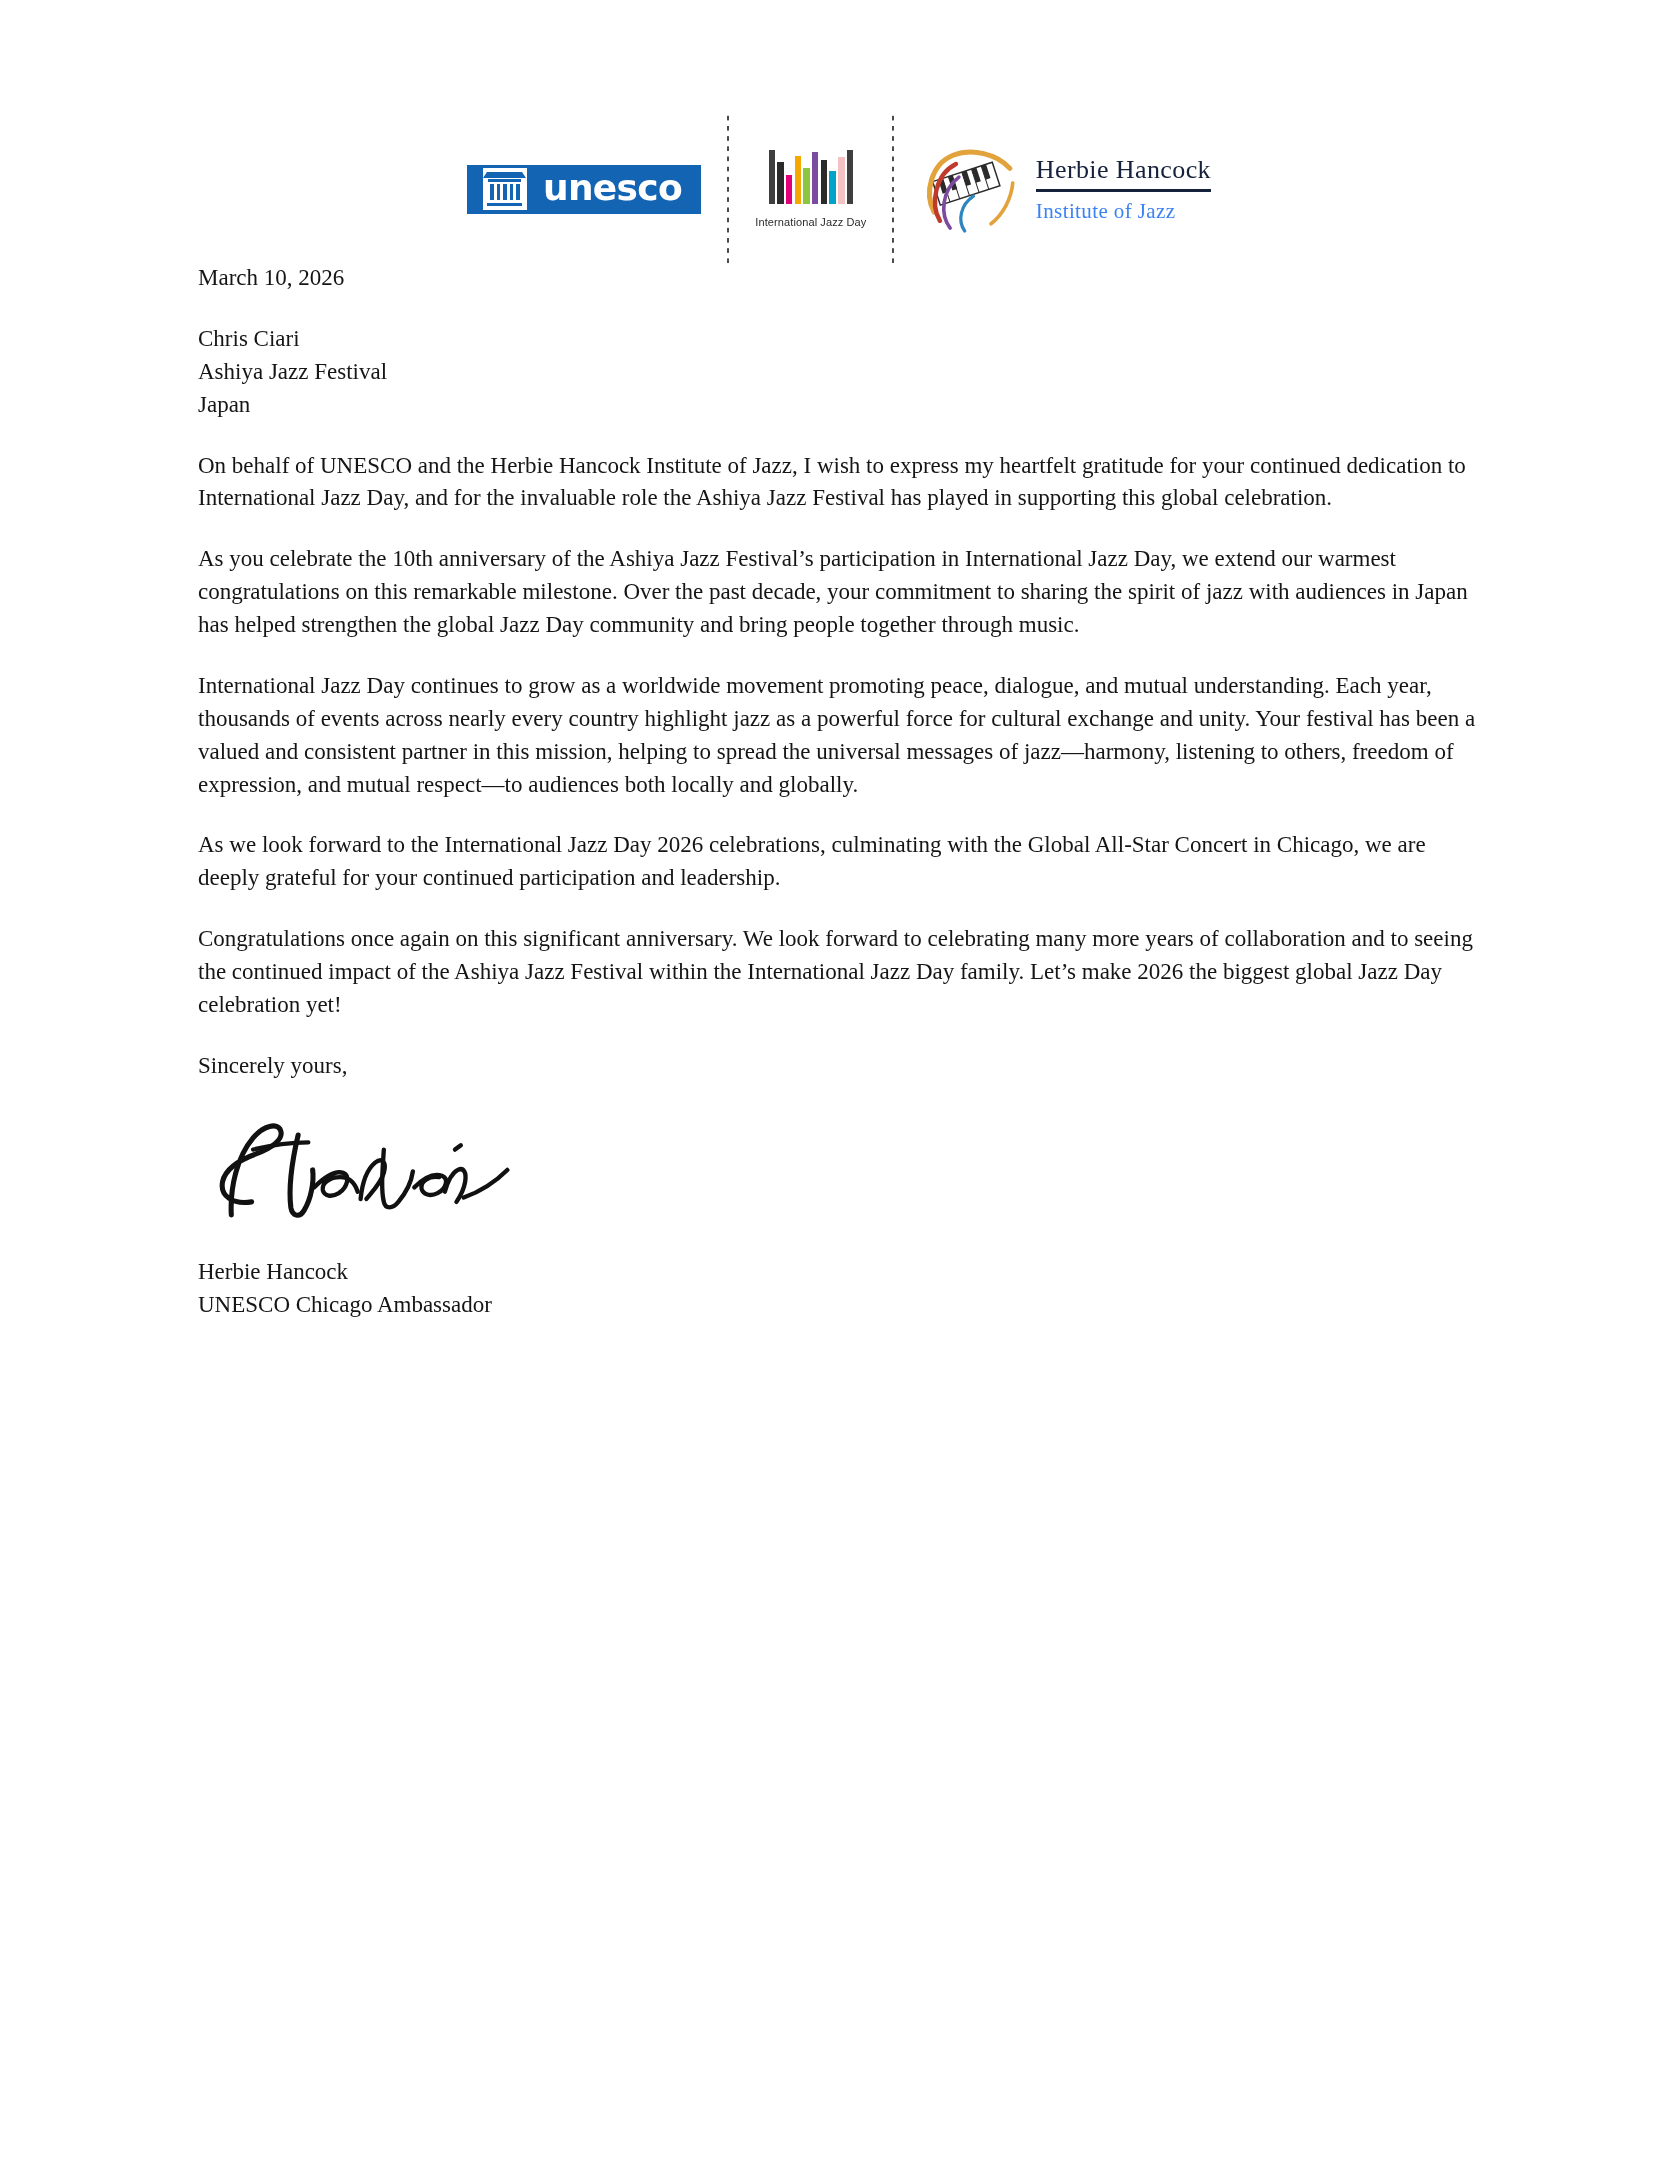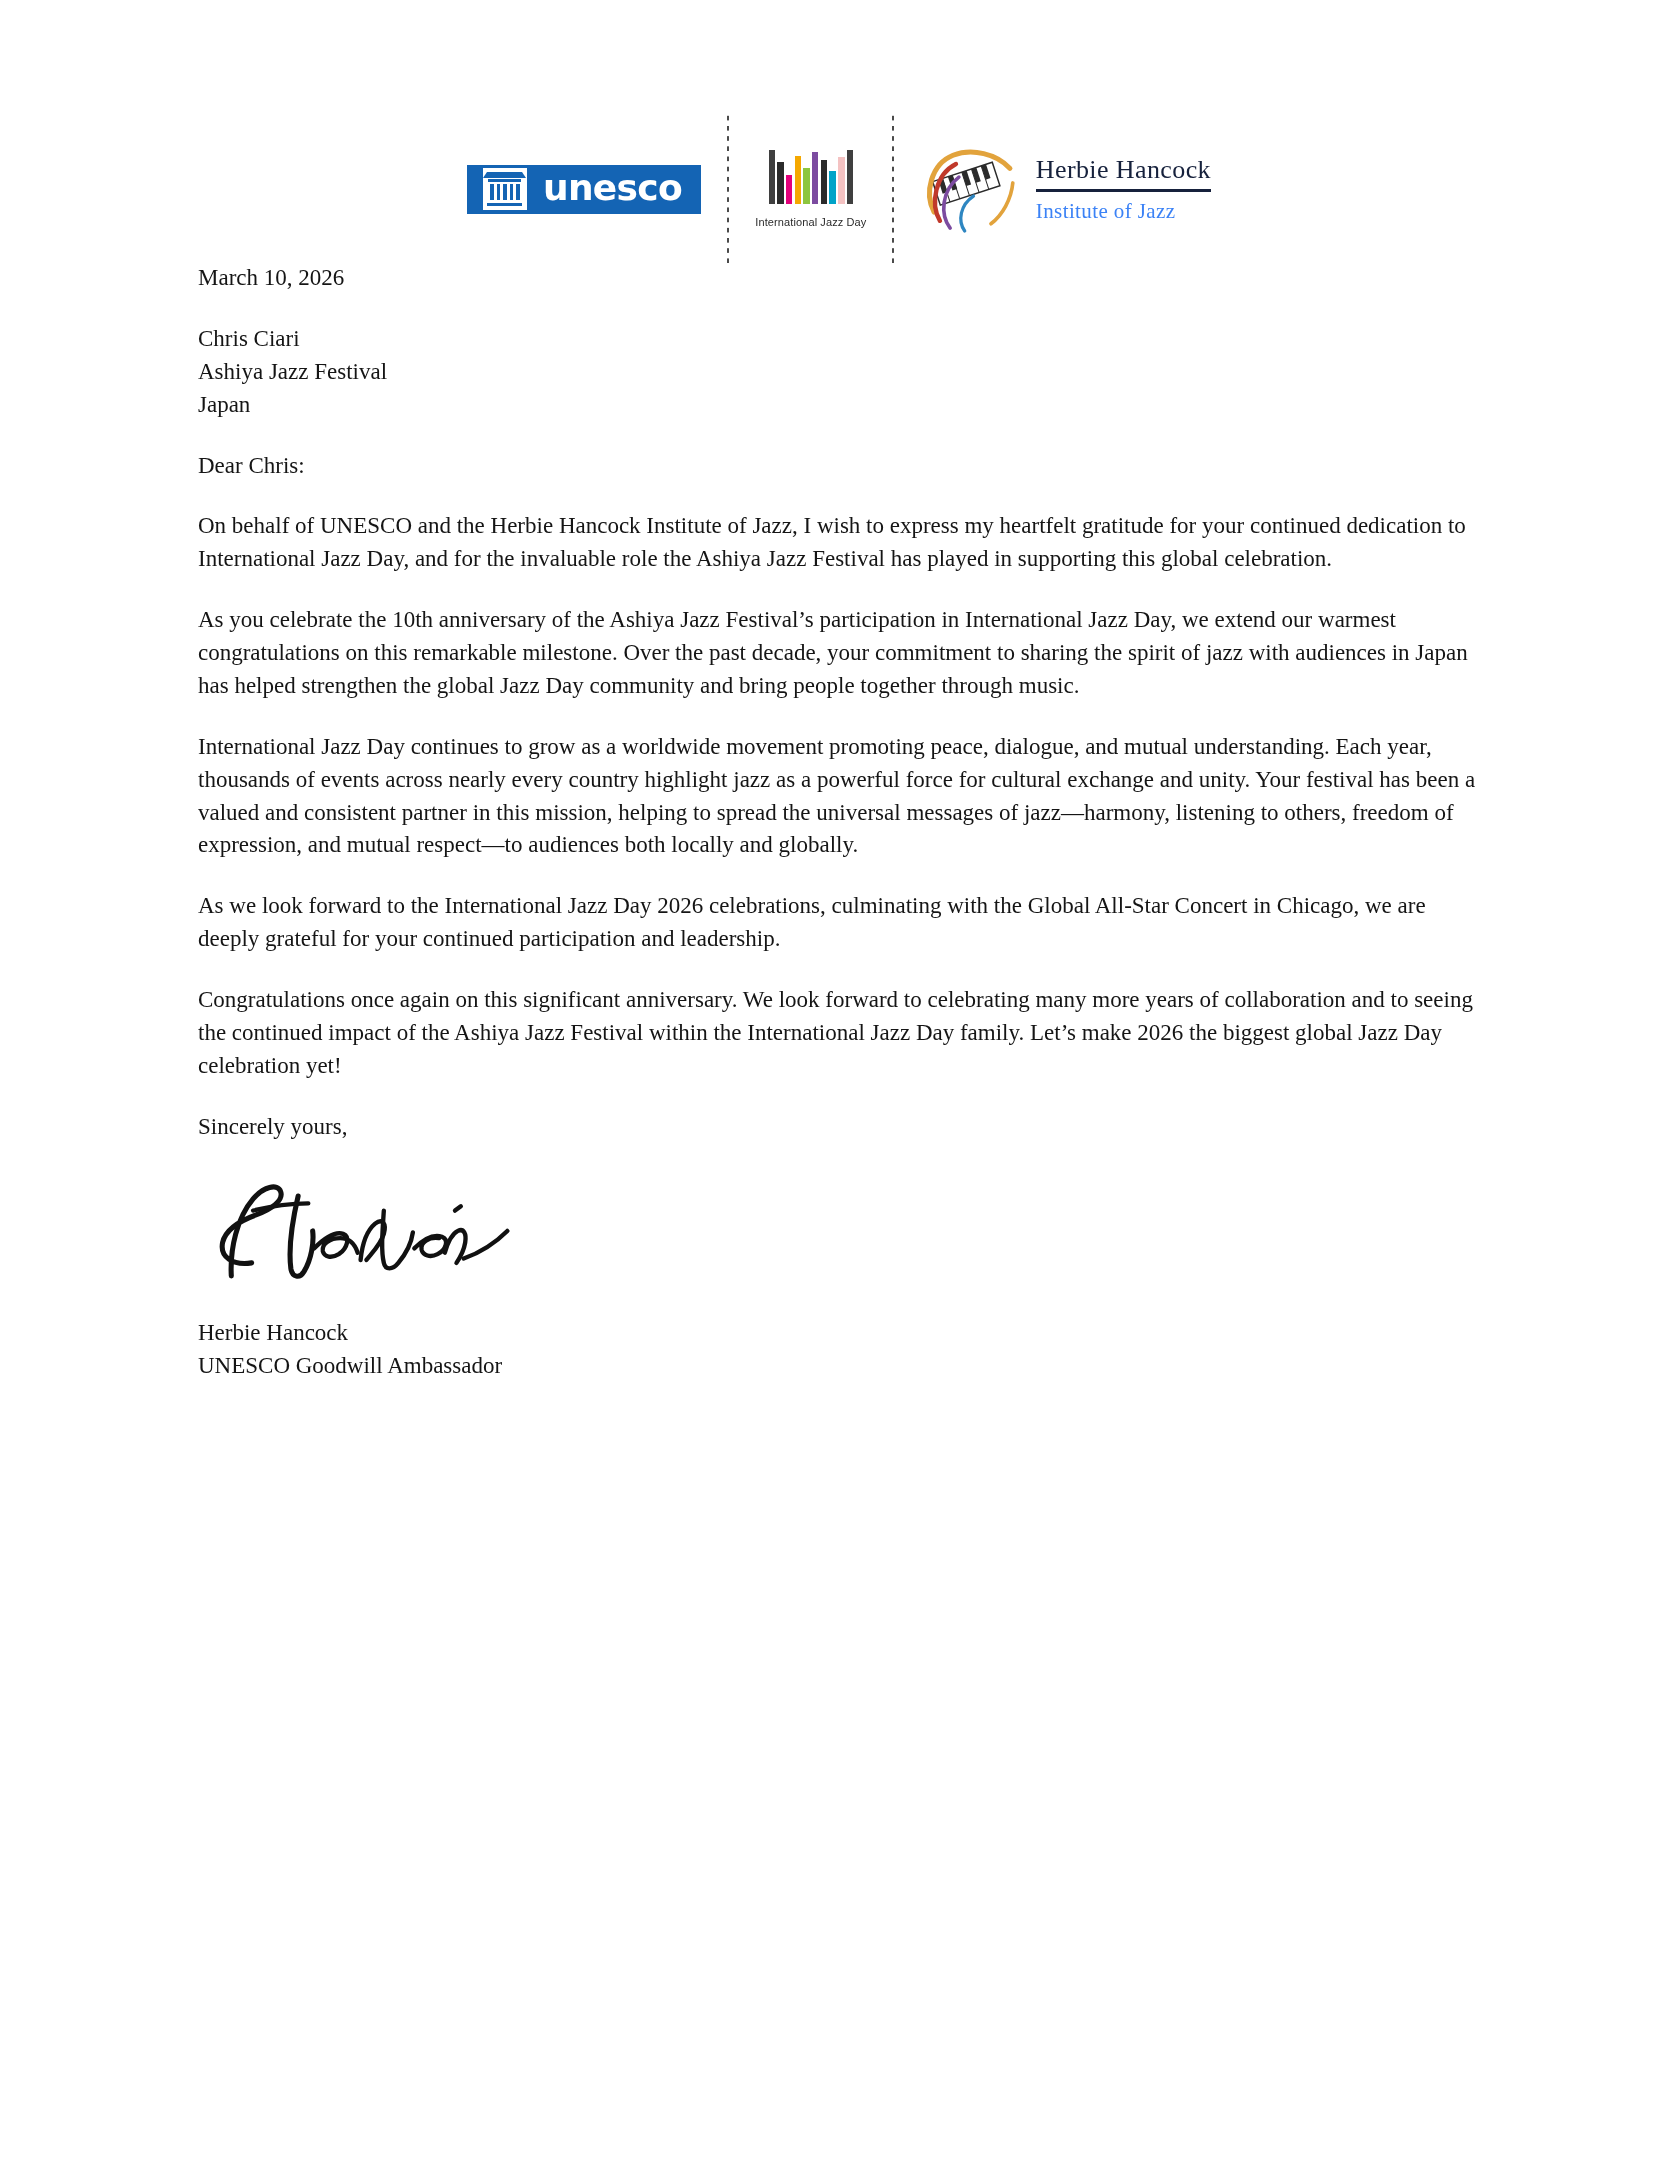--- a/index.html
+++ b/index.html
@@ -275,21 +275,20 @@
   <div class="letter">
 
     <p>March 10, 2026</p>
 
     <p>
       <span class="addr-line">Chris Ciari</span>
       <span class="addr-line">Ashiya Jazz Festival</span>
       <span class="addr-line">Japan</span>
     </p>
 
-    <p>Dear Chris:</p>
 
     <p>On behalf of UNESCO and the Herbie Hancock Institute of Jazz, I wish to express my heartfelt gratitude for your continued dedication to International Jazz Day, and for the invaluable role the Ashiya Jazz Festival has played in supporting this global celebration.</p>
     <p>As you celebrate the 10th anniversary of the Ashiya Jazz Festival’s participation in International Jazz Day, we extend our warmest congratulations on this remarkable milestone. Over the past decade, your commitment to sharing the spirit of jazz with audiences in Japan has helped strengthen the global Jazz Day community and bring people together through music.</p>
     <p>International Jazz Day continues to grow as a worldwide movement promoting peace, dialogue, and mutual understanding. Each year, thousands of events across nearly every country highlight jazz as a powerful force for cultural exchange and unity. Your festival has been a valued and consistent partner in this mission, helping to spread the universal messages of jazz—harmony, listening to others, freedom of expression, and mutual respect—to audiences both locally and globally.</p>
     <p>As we look forward to the International Jazz Day 2026 celebrations, culminating with the Global All-Star Concert in Chicago, we are deeply grateful for your continued participation and leadership.</p>
     <p>Congratulations once again on this significant anniversary. We look forward to celebrating many more years of collaboration and to seeing the continued impact of the Ashiya Jazz Festival within the International Jazz Day family. Let’s make 2026 the biggest global Jazz Day celebration yet!</p>
 
     <p class="closing">Sincerely yours,</p>
 
     <div class="sig-wrap">
@@ -306,18 +305,18 @@
             <path d="M330,118 C334,104 340,92 348,88 C356,84 360,92 358,104 C356,116 350,126 346,132" stroke-width="6"></path>
             <path d="M344,60 L352,54" stroke-width="6"></path>
             <path d="M356,126 C378,118 400,104 416,88" stroke-width="6"></path>
           </g>
         </svg>
       </div>
     </div>
 
     <p>
       <span class="signer-line">Herbie Hancock</span>
-      <span class="signer-line">UNESCO Goodwill Ambassador</span>
+      <span class="signer-line">UNESCO Chicago Ambassador</span>
     </p>
 
   </div>
 </div>
 
 
 </body></html>

